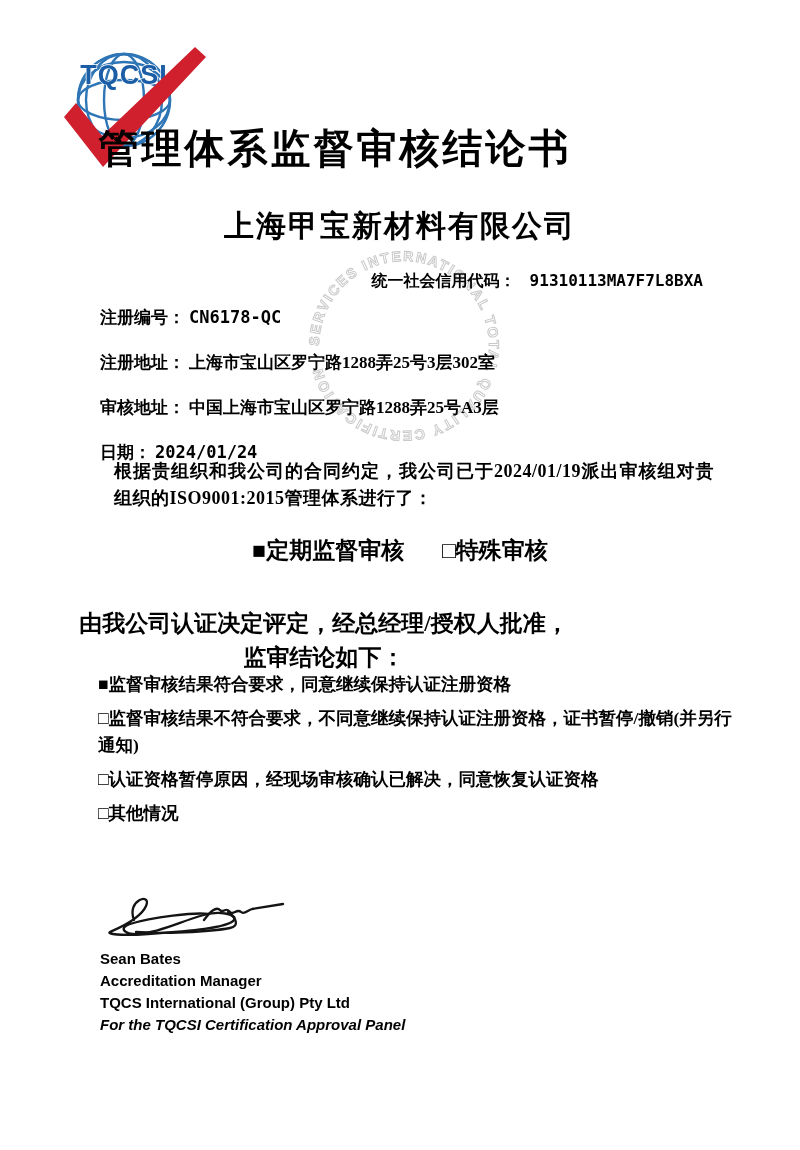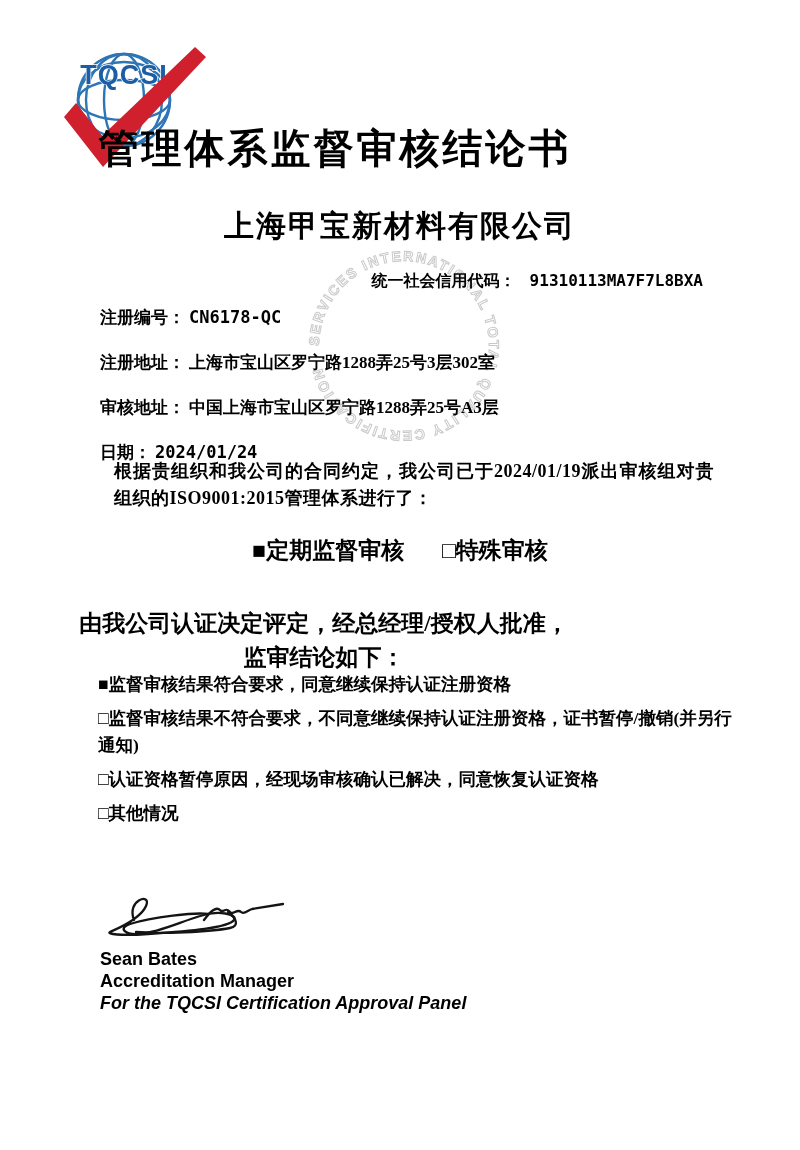--- a/index.html
+++ b/index.html
@@ -66,21 +66,21 @@
     font-size:17.5px; font-weight:bold; line-height:27px;
     margin-bottom:7px;
   }
 
   .signature-svg { left:100px; top:884px; }
   .signature-svg path { stroke:#141414; stroke-width:2.3; fill:none; stroke-linecap:round; stroke-linejoin:round; }
 
   .sign-block {
     left:100px; top:948px;
     font-family:"Liberation Sans","DejaVu Sans",sans-serif;
-    font-size:18px; line-height:22px;
+    font-size:15px; line-height:22px;
   }
   .sign-line { font-weight:bold; }
   .sign-line.italic { font-weight:bold; font-style:italic; }
 </style>
 </head>
 <body>
 
 <div class="page">
 
   <svg class="watermark" width="240" height="240" viewBox="0 0 240 240">
@@ -160,16 +160,17 @@
 
   <svg class="layer signature-svg" width="190" height="55" viewBox="0 0 190 55">
     <path d="M34 36 C 26 16, 52 8, 46 22 C 40 36, 14 46, 10 48 C 6 50, 20 52, 48 50 C 90 47, 128 44, 134 36 C 138 30, 118 26, 100 32 C 80 38, 60 48, 40 50 C 24 51, 18 44, 30 40 C 52 33, 96 28, 108 30"></path>
     <path d="M104 36 C 110 28, 116 22, 120 26 C 123 30, 126 22, 130 28 C 133 32, 137 24, 141 28 C 144 31, 148 26, 152 25 L 183 20"></path>
     <path d="M128 28 C 136 34, 140 42, 130 44 C 110 48, 60 50, 36 48"></path>
   </svg>
 
   <div class="layer sign-block">
     <div class="sign-line">Sean Bates</div>
     <div class="sign-line">Accreditation Manager</div>
+    <div class="sign-line">TQCS International (Group) Pty Ltd</div>
     <div class="sign-line italic">For the TQCSI Certification Approval Panel</div>
   </div>
 
 </div>
 
 </body></html>

